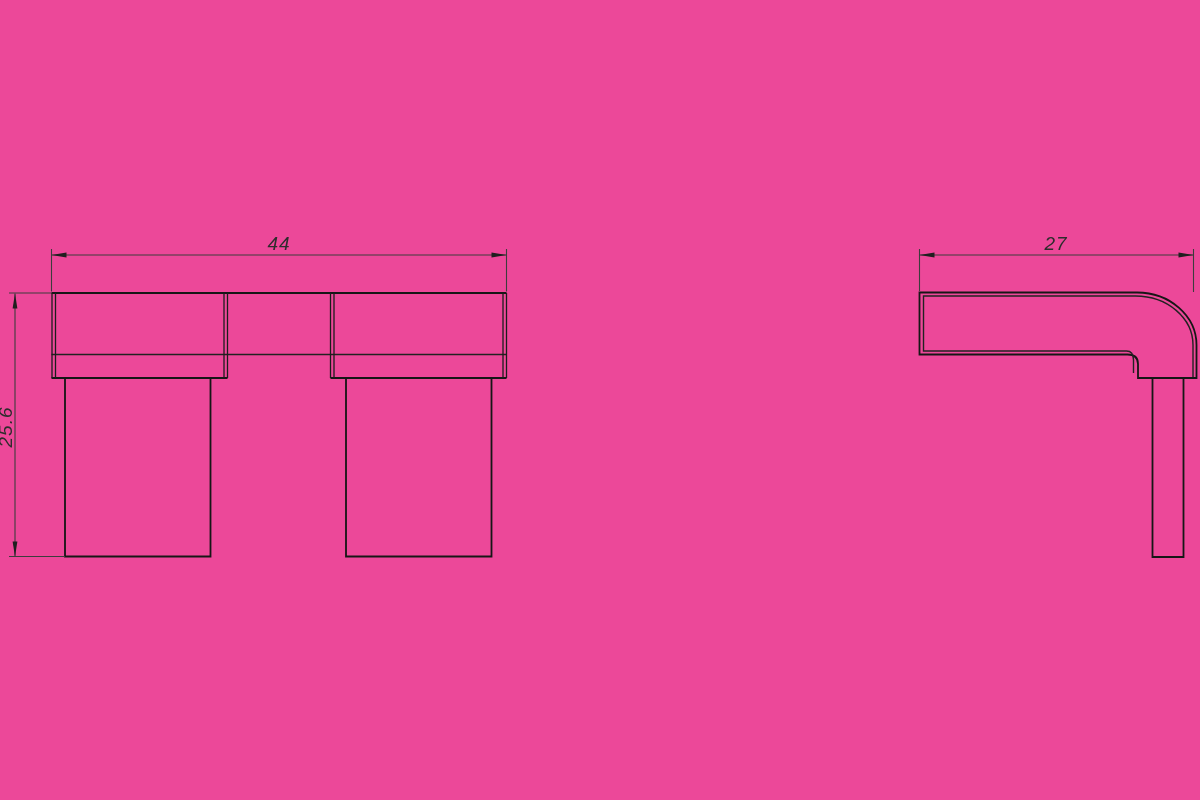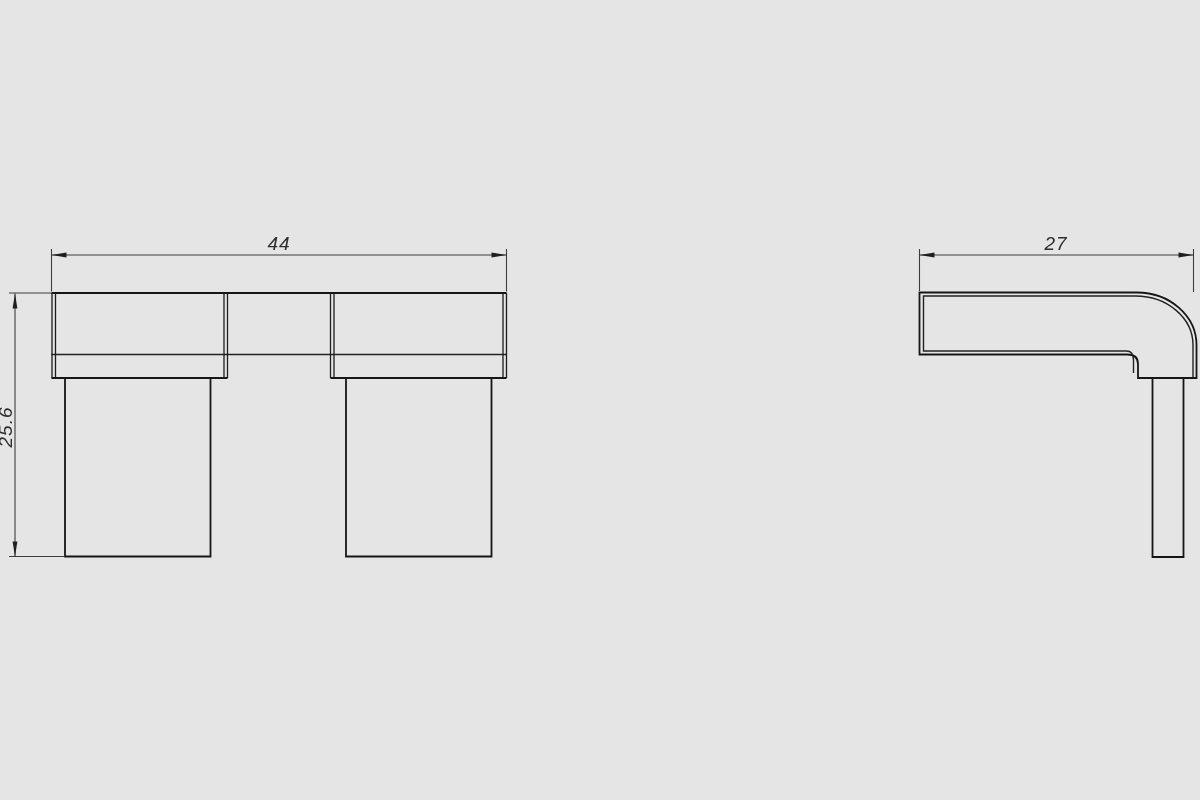--- a/index.html
+++ b/index.html
@@ -5,21 +5,21 @@
   html, body {
     margin: 0;
     padding: 0;
     background: #ffffff;
     font-family: "Liberation Sans", sans-serif;
   }
   .canvas {
     position: relative;
     width: 1200px;
     height: 800px;
-    background: #e5e5e5;
+    background: #ec4899;
     overflow: hidden;
   }
   svg { display: block; }
   
   .outline        { stroke: #161616; fill: none; stroke-width: 1.8px; stroke-linecap: butt; }
   .outline-thin   { stroke: #1c1c1c; fill: none; stroke-width: 1.3px; }
   .outline-inner  { stroke: #222222; fill: none; stroke-width: 1.4px; }
   
   .dim-stroke     { stroke: #3d3d3d; fill: none; stroke-width: 1.1px; }
   .arrow          { fill: #1f1f1f; stroke: none; }

